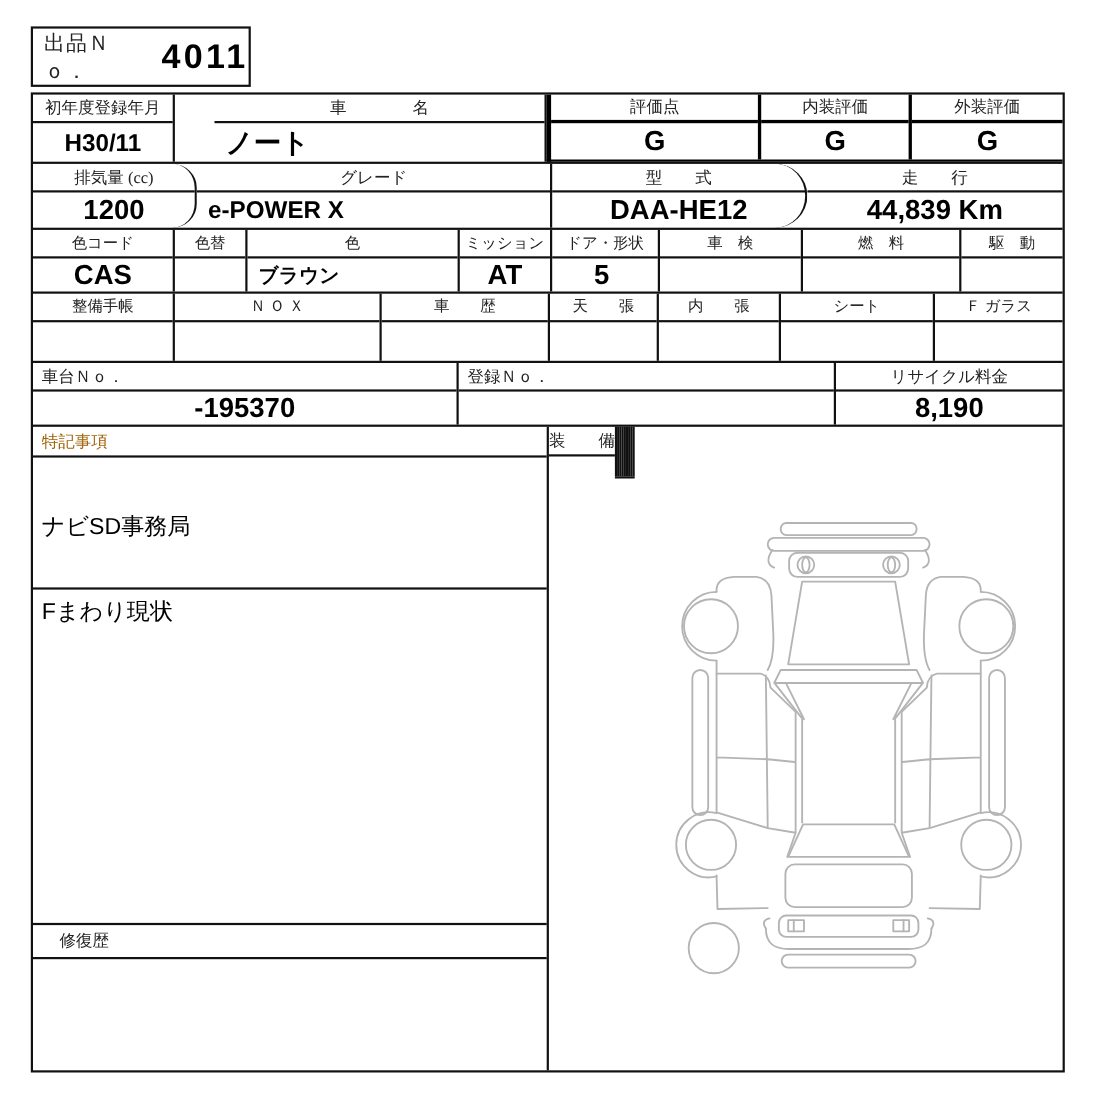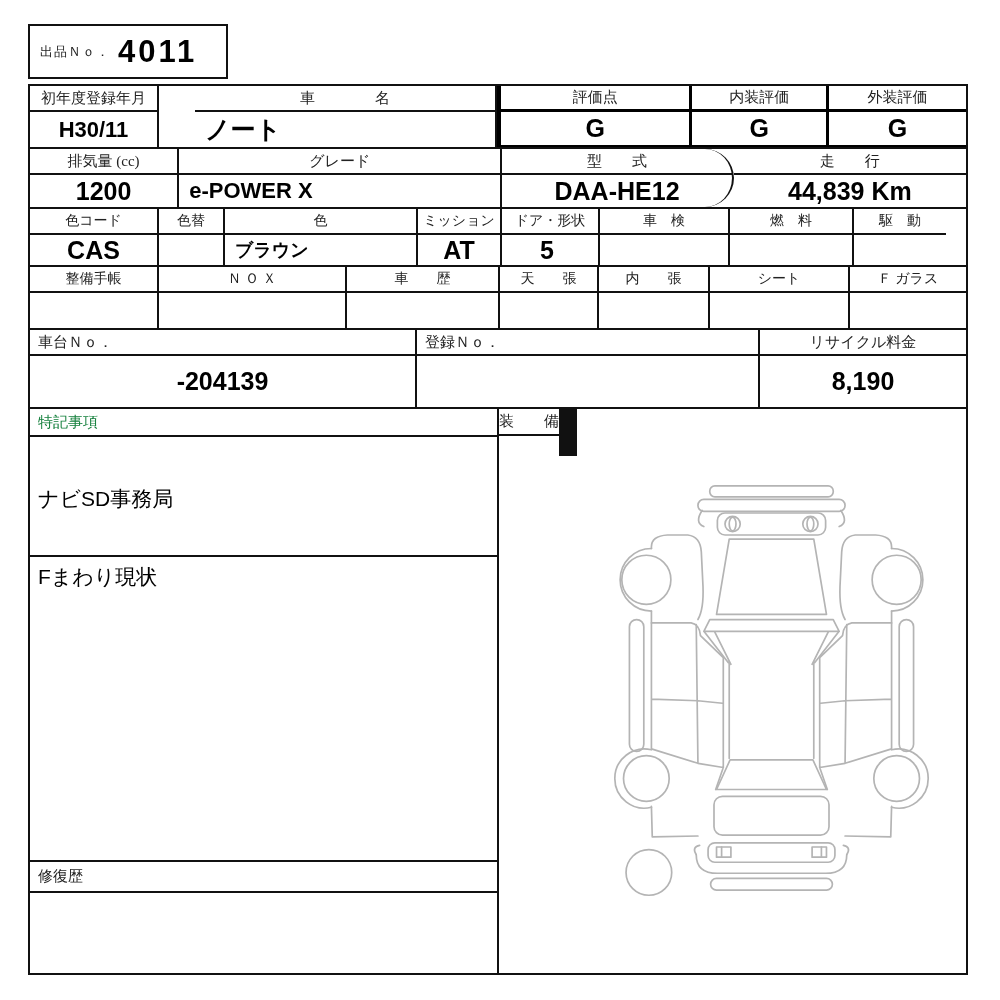--- a/index.html
+++ b/index.html
@@ -5,21 +5,21 @@
   * { margin:0; padding:0; box-sizing:border-box; }
   html,body { background:#ffffff; }
   body { width:1000px; height:1000px; position:relative;
          font-family:"Liberation Sans", sans-serif; color:#000; }
 
   .sheet { position:absolute; left:0; top:0; width:1000px; height:1000px; background:#fff; }
 
   
   .auction-box { position:absolute; left:28px; top:24px; width:200px; height:55px;
     border:2px solid #111; background:#fff; display:flex; align-items:center; padding-left:10px; }
-  .auction-box .lbl { font-family:Liberation Serif, serif; font-size:13px; color:#222; letter-spacing:1px; }
+  .auction-box .lbl { font-family:Liberation Serif, serif; font-size:19px; color:#222; letter-spacing:1px; }
   .auction-box .num { font-size:31px; font-weight:bold; letter-spacing:3px; margin-left:8px; }
 
   
   .tbl { position:absolute; left:28px; top:84px; width:940px; height:891px;
          border:2px solid #111; background:#fff; display:flex; flex-direction:column; }
 
   .row { display:flex; border-bottom:2px solid #111; }
   .col { border-right:2px solid #111; display:flex; flex-direction:column; }
   .col:last-child, .noR { border-right:none !important; }
 
@@ -38,48 +38,48 @@
   .eval-block .col { border-right:3px solid #000; }
   .eval-block .col:last-child { border-right:none; }
   .eval-block .lab { border-bottom:3px solid #000; }
 
   
   .r1 { height:63px; }
   .r1 .c1{width:129px;} .r1 .c2{width:338px;padding-left:36px;} .r1 .eval-block{width:469px;}
   .r1 .c3{width:193px;} .r1 .c4{width:138px;} .r1 .c5{width:138px;}
   
   .r2 { height:60px; }
-  .r2 .c1{width:156px;} .r2 .c2{width:338px;} .r2 .c3{width:242px;border-radius:29px;} .r2 .c4{width:243px;}
+  .r2 .c1{width:156px;border-radius:22px;} .r2 .c2{width:338px;} .r2 .c3{width:242px;border-radius:29px;} .r2 .c4{width:243px;}
   
   .r3 { height:58px; }
   .r3 .lab{font-size:14px;}
   .r3 .c1{width:129px;} .r3 .c2{width:66px;} .r3 .c3{width:193px;} .r3 .c4{width:84px;}
-  .r3 .c5{width:98px;} .r3 .c6{width:130px;} .r3 .c7{width:124px;} .r3 .c8{width:92px;}
+  .r3 .c5{width:98px;} .r3 .c6{width:130px;} .r3 .c7{width:144px;} .r3 .c8{width:92px;}
   
   .r4 { height:63px; }
   .r4 .lab{font-size:14px;}
   .r4 .c1{width:129px;} .r4 .c2{width:188px;} .r4 .c3{width:153px;} .r4 .c4{width:99px;}
   .r4 .c5{width:111px;} .r4 .c6{width:140px;} .r4 .c7{width:116px;}
   
-  .r5 { height:79px; }
+  .r5 { height:58px; }
   .r5 .c1{width:387px;} .r5 .c2{width:343px;} .r5 .c3{width:206px;}
 
   
   .bottom { flex:1; display:flex; border-bottom:none; }
   .bl { width:469px; border-right:2px solid #111; display:flex; flex-direction:column; }
   .br { flex:1; display:flex; flex-direction:row; }
 
   .sec-lab { height:28px; border-bottom:2px solid #111; display:flex; align-items:center;
-             font-family:"Liberation Serif", serif; font-size:15px; color:#15803d; padding-left:8px; white-space:pre; }
+             font-family:"Liberation Serif", serif; font-size:15px; color:#a16207; padding-left:8px; white-space:pre; }
   .note-cell1 { height:120px; border-bottom:2px solid #111; padding:48px 0 0 8px;
                 font-size:21px; }
   .note-cell2 { height:305px; border-bottom:2px solid #111; padding:6px 0 0 8px;
                 font-size:21px; }
   .repair-lab { height:31px; border-bottom:2px solid #111; display:flex; align-items:center;
-                font-family:"Liberation Serif", serif; font-size:15px; color:#222; padding-left:8px; }
+                font-family:"Liberation Serif", serif; font-size:15px; color:#222; padding-left:24px; }
   .repair-empty { flex:1; }
 
   .equip-lab { height:27px; border-bottom:2px solid #111; display:flex; align-items:center; justify-content:center;
                font-family:"Liberation Serif", serif; font-size:15px; color:#222; white-space:pre; }
   .tick-row { height:47px; border-bottom:2px solid #111; display:flex; }
   .tick { flex:1; border-right:2px solid #111; }
   .tick:last-child { border-right:none; flex:1.35; }
   .car-area { flex:1; position:relative; overflow:hidden; }
   .car-area svg { position:absolute; left:0; top:0; width:100%; height:100%; }
 </style>
@@ -201,21 +201,21 @@
       </div>
       <div class="col c7">
         <div class="lab">Ｆ ガラス</div>
         <div class="val"></div>
       </div>
     </div>
 
     <div class="row r5">
       <div class="col c1">
         <div class="lab left">車台Ｎｏ．</div>
-        <div class="val">-204139</div>
+        <div class="val">-195370</div>
       </div>
       <div class="col c2">
         <div class="lab left">登録Ｎｏ．</div>
         <div class="val"></div>
       </div>
       <div class="col c3">
         <div class="lab">リサイクル料金</div>
         <div class="val">8,190</div>
       </div>
     </div>

